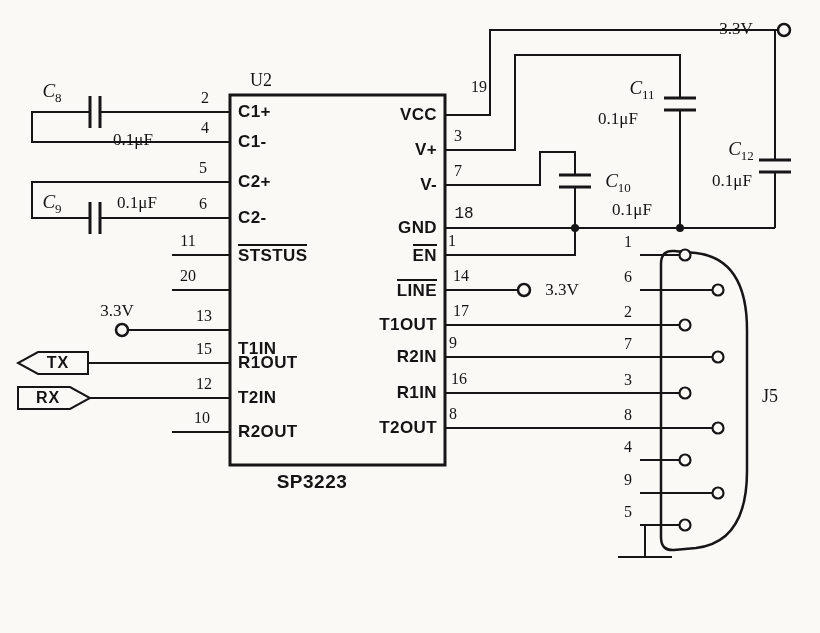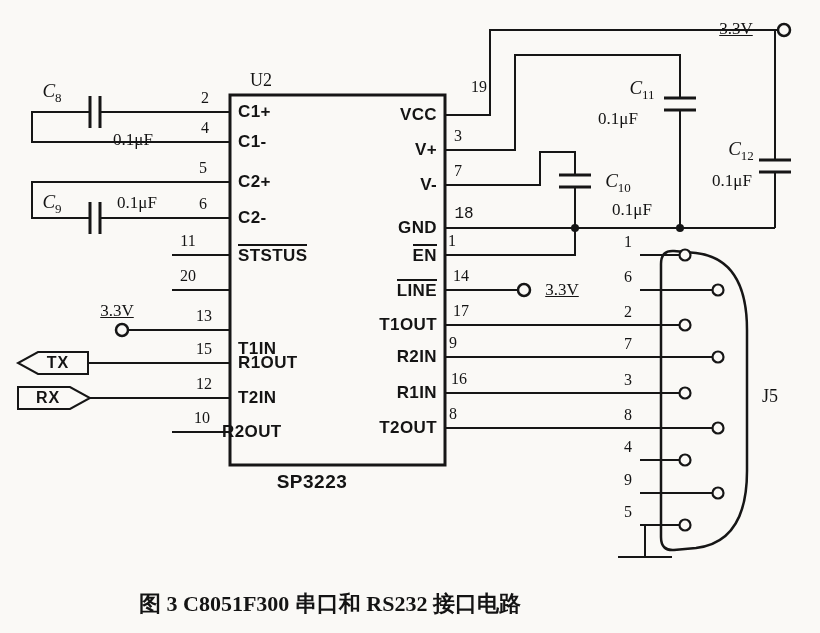--- a/index.html
+++ b/index.html
@@ -11,21 +11,21 @@
   }
   .canvas svg { position:absolute; left:0; top:0; }
   .lbl { position:absolute; white-space:nowrap; transform:translate(-50%,-50%); }
   .pn-l, .pn-r { position:absolute; white-space:nowrap; transform:translateY(-50%);
                  font-size:17px; font-weight:700; letter-spacing:.4px; }
   .ov { border-top:2.5px solid #141414; }
   .num { font-family:"Liberation Serif", serif; font-size:16px; }
   .cref { font-family:"Liberation Serif", serif; font-style:italic; font-size:19px; }
   .cref sub { font-style:normal; font-size:13px; }
   .cval { font-family:"Liberation Serif", serif; font-size:17px; }
-  .pwr  { font-family:"Liberation Serif", serif; font-size:17px;text-decoration:underline; }
+  .pwr  { font-family:"Liberation Serif", serif; font-size:17px; }
   .sig  { font-size:16px; font-weight:700; letter-spacing:1px; }
   .ref  { font-family:"Liberation Serif", serif; font-size:18px; }
   .part { font-size:19px; font-weight:700; letter-spacing:.5px; }
   .caption { font-family:"Liberation Serif", serif; font-size:22px; font-weight:700; }
 </style>
 </head>
 <body>
 
 <div class="canvas">
 
@@ -83,21 +83,21 @@
   <div class="lbl part" style="left:312px; top:482px;">SP3223</div>
 
   <div class="pn-l" style="left:238px; top:112px;">C1+</div>
   <div class="pn-l" style="left:238px; top:142px;">C1-</div>
   <div class="pn-l" style="left:238px; top:182px;">C2+</div>
   <div class="pn-l" style="left:238px; top:218px;">C2-</div>
   <div class="pn-l ov" style="left:238px; top:255px;">STSTUS</div>
   <div class="pn-l" style="left:238px; top:330px;margin-top:19px;">T1IN</div>
   <div class="pn-l" style="left:238px; top:363px;">R1OUT</div>
   <div class="pn-l" style="left:238px; top:398px;">T2IN</div>
-  <div class="pn-l" style="left:222px; top:432px;">R2OUT</div>
+  <div class="pn-l" style="left:238px; top:432px;">R2OUT</div>
 
   <div class="pn-r" style="right:383px; top:115px;">VCC</div>
   <div class="pn-r" style="right:383px; top:150px;">V+</div>
   <div class="pn-r" style="right:383px; top:185px;">V-</div>
   <div class="pn-r" style="right:383px; top:228px;">GND</div>
   <div class="pn-r ov" style="right:383px; top:255px;">EN</div>
   <div class="pn-r ov" style="right:383px; top:290px;">LINE</div>
   <div class="pn-r" style="right:383px; top:325px;text-align:right;">T1OUT</div>
   <div class="pn-r" style="right:383px; top:357px;">R2IN</div>
   <div class="pn-r" style="right:383px; top:393px;margin-left:12px;">R1IN</div>
@@ -147,15 +147,14 @@
   <div class="lbl num" style="left:628px; top:277px;">6</div>
   <div class="lbl num" style="left:628px; top:312px;">2</div>
   <div class="lbl num" style="left:628px; top:344px;">7</div>
   <div class="lbl num" style="left:628px; top:380px;">3</div>
   <div class="lbl num" style="left:628px; top:415px;">8</div>
   <div class="lbl num" style="left:628px; top:447px;">4</div>
   <div class="lbl num" style="left:628px; top:480px;">9</div>
   <div class="lbl num" style="left:628px; top:512px;">5</div>
   <div class="lbl ref" style="left:770px; top:396px;">J5</div>
 
-  <div class="lbl caption" style="left:330px; top:604px;">图 3  C8051F300 串口和 RS232 接口电路</div>
 
 </div>
 
 </body></html>

